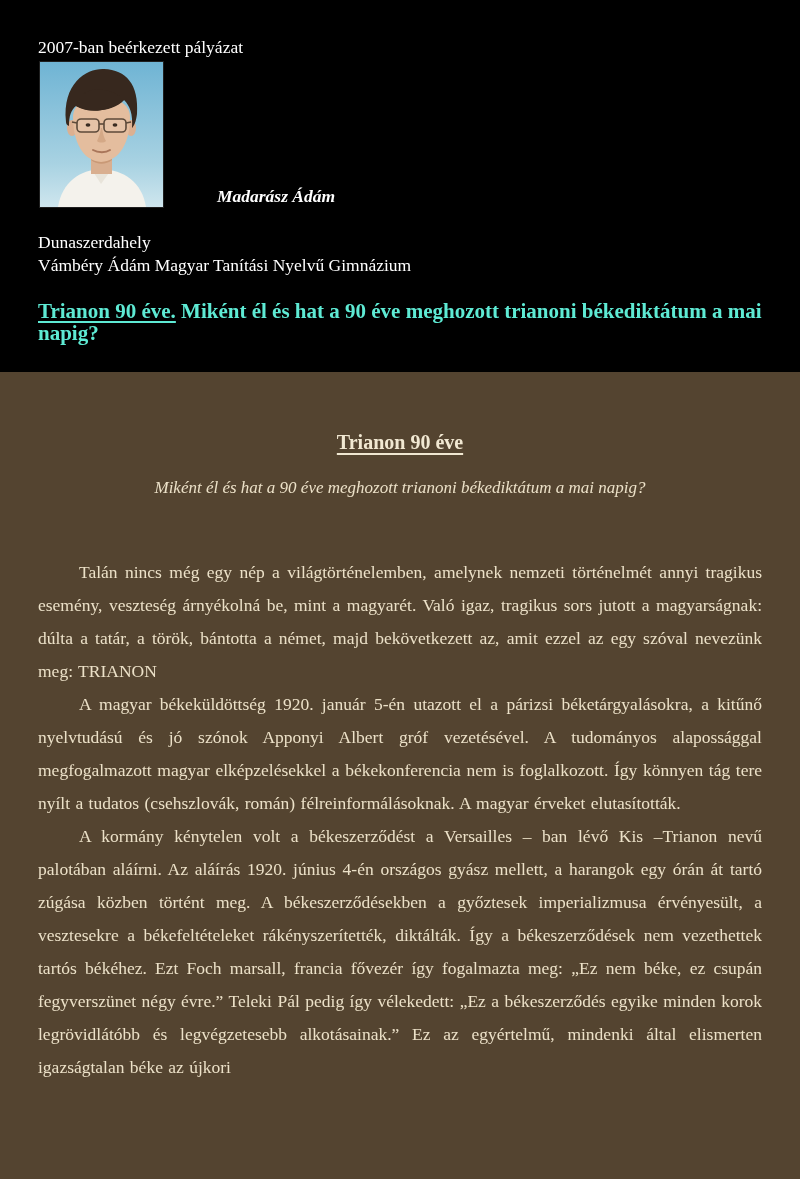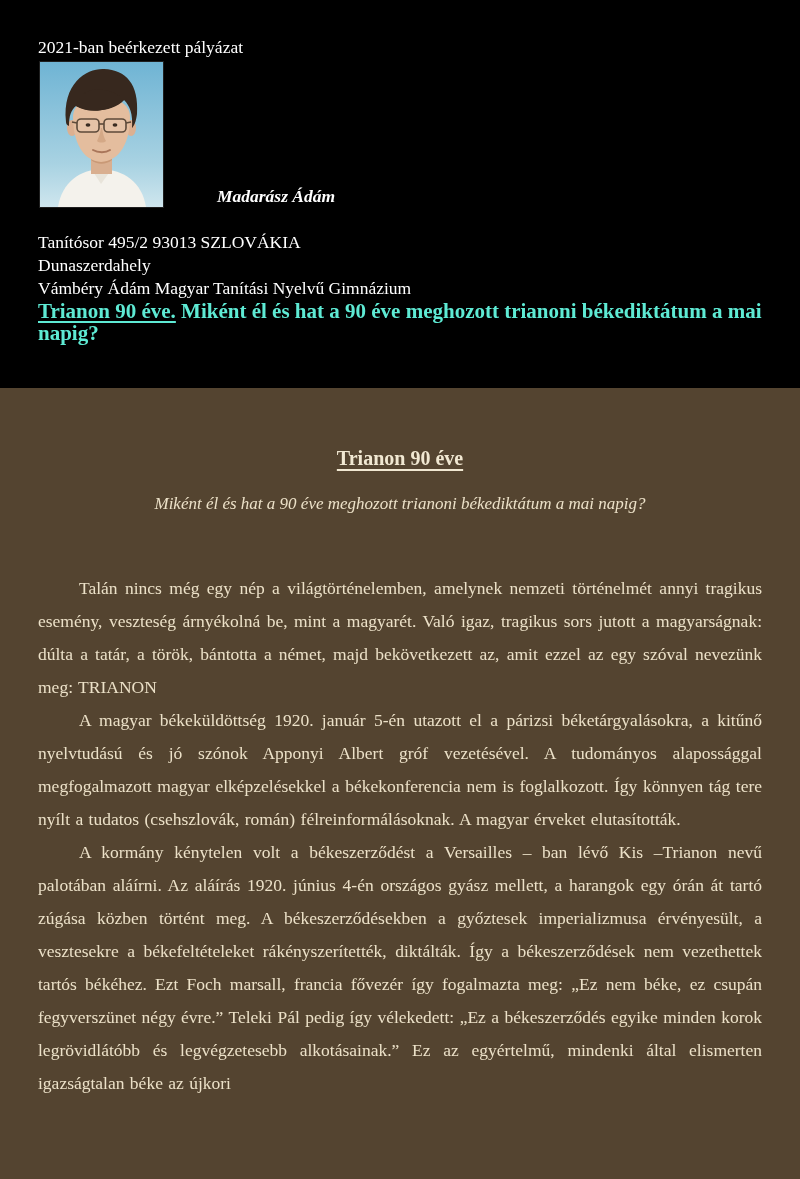--- a/index.html
+++ b/index.html
@@ -75,21 +75,21 @@
     color: #5eead4;
   }
   .entry-title-line .u {
     text-decoration: underline;
     text-underline-offset: 3px;
   }
 
   
   .essay {
     position: absolute;
-    top: 388px; left: 0;
+    top: 372px; left: 0;
     width: 800px;
     height: 791px;
     background: #544430;
     color: #eade9f0;
     box-sizing: border-box;
     padding: 58px 38px 0 38px;
     color: #ece1c8;
   }
   .essay-title {
     text-align: center;
@@ -121,21 +121,21 @@
     word-spacing: 1px;
   }
 </style>
 </head>
 <body>
 
 <div class="page">
 
   <div class="cover">
 
-    <div class="submission-note">2021-ban beérkezett pályázat</div>
+    <div class="submission-note">2007-ban beérkezett pályázat</div>
 
     <div class="photo">
       <svg viewBox="0 0 123 145" preserveAspectRatio="none">
         <defs>
           <linearGradient id="sky" x1="0" y1="0" x2="0" y2="1">
             <stop offset="0" stop-color="#6fb4d4"></stop>
             <stop offset="0.7" stop-color="#a8d2e2"></stop>
             <stop offset="1" stop-color="#cfe6ee"></stop>
           </linearGradient>
         </defs>
@@ -167,21 +167,20 @@
         <ellipse cx="75" cy="63" rx="2.4" ry="1.8" fill="#3a2c22"></ellipse>
 
         <path d="M61,66 C60,73 58,77 57,79 C59,81 64,81 66,79 C64,76 63,72 62,66 Z" fill="#d4a886"></path>
         <path d="M53,88 C58,91 66,91 70,88" stroke="#a9765a" stroke-width="2" fill="none" stroke-linecap="round"></path>
       </svg>
     </div>
 
     <div class="author-name">Madarász Ádám</div>
 
     <div class="address-block">
-      <div>Tanítósor 495/2 93013 SZLOVÁKIA</div>
       <div>Dunaszerdahely</div>
       <div>Vámbéry Ádám Magyar Tanítási Nyelvű Gimnázium</div>
     </div>
 
     <div class="entry-title-line">
       <span class="u">Trianon 90 éve.</span><span> Miként él és hat a 90 éve meghozott trianoni békediktátum a mai napig?</span>
     </div>
   </div>
 
   <div class="essay">

